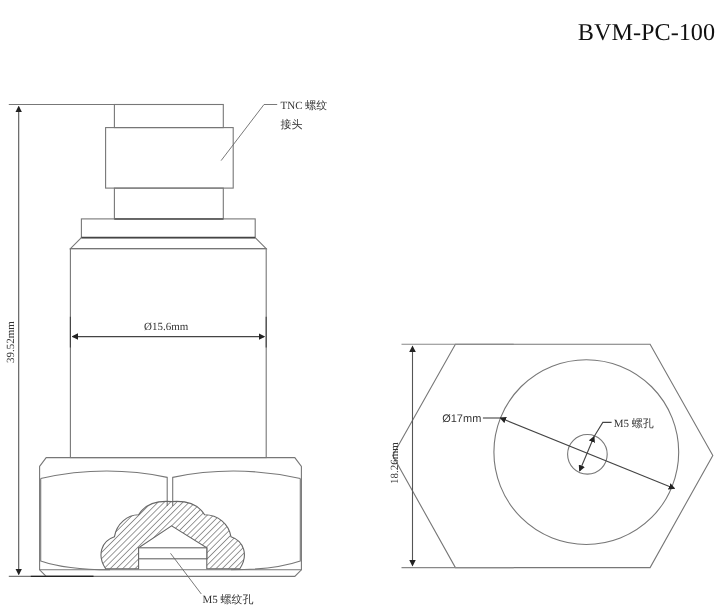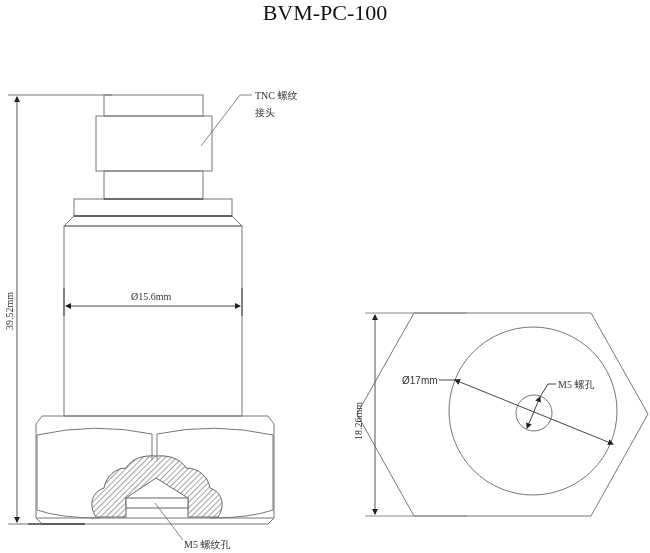--- a/index.html
+++ b/index.html
@@ -1,19 +1,19 @@
 <!DOCTYPE html>
 <html><head>
 <meta charset="utf-8">
 <style>
   html, body { margin: 0; padding: 0; background: #ffffff; }
   body { width: 650px; height: 553px; position: relative; overflow: hidden; }
   .title {
-    position: absolute; left: 0; width: 650px; top: 0;
-    text-align: center;
+    position: absolute; left: 0; width: 650px; top: 16px;
+    text-align: right;
     font-family: "Liberation Serif", serif; font-size: 22px; color: #111;
   }
   svg { position: absolute; left: 0; top: 0; }
   .lbl { font-family: "Liberation Serif", serif; font-size: 10px; fill: #333; }
   .lbl-sans { font-family: "Liberation Sans", sans-serif; font-size: 10px; fill: #333; }
 </style>
 </head>
 <body>
 
 <div class="title">BVM-PC-100</div>

